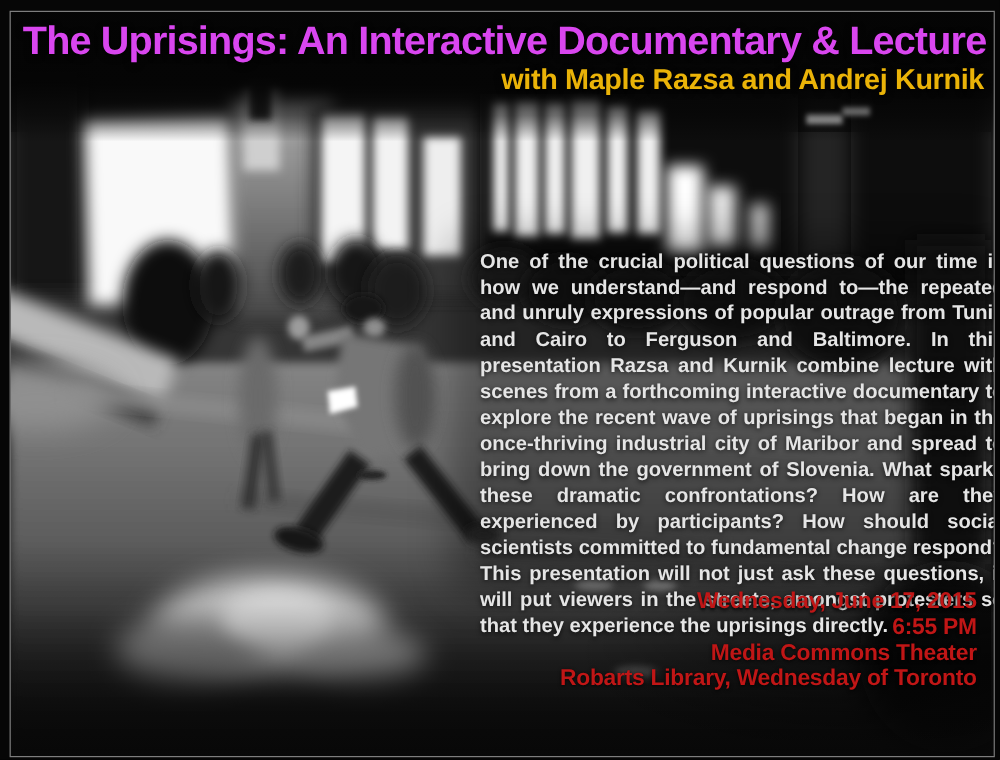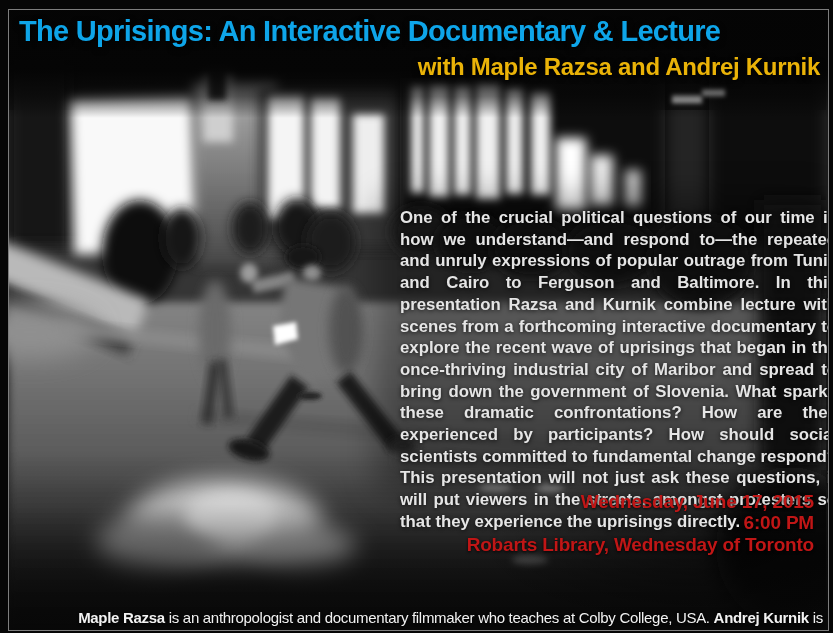--- a/index.html
+++ b/index.html
@@ -8,22 +8,22 @@
   .frame{position:absolute;left:8px;top:9px;right:4px;bottom:2px;border:1px solid #7d7d7d;overflow:hidden;background:#1c1c1c;}
   .photo{position:absolute;left:0;top:0;width:817px;height:620px;display:block;}
   .shade-top{position:absolute;left:0;right:0;top:0;height:108px;pointer-events:none;
     background:linear-gradient(180deg,rgba(4,4,4,0.97) 0%,rgba(4,4,4,0.94) 56%,rgba(4,4,4,0.55) 80%,rgba(4,4,4,0) 100%);}
   .shade-para{position:absolute;left:366px;top:186px;width:458px;height:300px;background:rgba(0,0,0,0.33);
     border-radius:26px;filter:blur(16px);pointer-events:none;}
   .shade-bottom{position:absolute;left:0;right:0;bottom:0;height:180px;pointer-events:none;
     background:linear-gradient(180deg,rgba(0,0,0,0) 0%,rgba(0,0,0,0.18) 30%,rgba(0,0,0,0.45) 55%,rgba(5,5,5,0.78) 80%,rgba(6,6,6,0.92) 100%);}
   .shade-corner{position:absolute;right:0;top:452px;width:350px;height:155px;pointer-events:none;
     background:radial-gradient(ellipse at 68% 55%,rgba(0,0,0,0.5) 0%,rgba(0,0,0,0) 70%);}
-  .title{position:absolute;left:10px;top:5px;margin:0;font-size:29px;font-weight:bold;letter-spacing:-0.7px;
-    color:#0ea5e9;white-space:nowrap;text-shadow:0 2px 6px rgba(0,0,0,0.85);}
+  .title{position:absolute;left:10px;top:5px;margin:0;font-size:33px;font-weight:bold;letter-spacing:-0.7px;
+    color:#d946ef;white-space:nowrap;text-shadow:0 2px 6px rgba(0,0,0,0.85);}
   .subtitle{position:absolute;right:8px;top:43px;font-size:24px;font-weight:bold;letter-spacing:-0.3px;
     color:#eab308;white-space:nowrap;text-shadow:0 2px 6px rgba(0,0,0,0.85);}
   .desc{position:absolute;left:391px;top:197px;width:437px;margin:0;font-size:16.8px;line-height:21.7px;
     text-align:justify;color:#e5e5e5;text-shadow:0 1px 4px rgba(0,0,0,0.75);font-weight:bold;}
   .details{position:absolute;right:14px;top:481px;text-align:right;font-size:19px;line-height:21.3px;
     font-weight:bold;letter-spacing:-0.2px;color:#c01616;text-shadow:0 1px 3px rgba(0,0,0,0.85);}
   .credits{position:absolute;left:6px;right:5px;bottom:2px;text-align:right;font-size:15px;line-height:20.5px;
     letter-spacing:-0.3px;color:#f2f2f2;text-shadow:0 1px 3px rgba(0,0,0,0.9);}
   .credits .ln{white-space:nowrap;}
   .credits b{font-weight:bold;}
@@ -154,22 +154,22 @@
     <div class="shade-bottom"></div>
     <div class="shade-corner"></div>
 
     <h1 class="title">The Uprisings: An Interactive Documentary &amp; Lecture</h1>
     <div class="subtitle">with Maple Razsa and Andrej Kurnik</div>
 
     <p class="desc">One of the crucial political questions of our time is how we understand—and respond to—the repeated and unruly expressions of popular outrage from Tunis and Cairo to Ferguson and Baltimore. In this presentation Razsa and Kurnik combine lecture with scenes from a forthcoming interactive documentary to explore the recent wave of uprisings that began in the once-thriving industrial city of Maribor and spread to bring down the government of Slovenia. What sparks these dramatic confrontations? How are they experienced by participants? How should social scientists committed to fundamental change respond? This presentation will not just ask these questions, it will put viewers in the streets, amongst protesters so that they experience the uprisings directly.</p>
 
     <div class="details">
       <div>Wednesday, June 17, 2015</div>
-      <div>6:00 PM</div>
+      <div>6:55 PM</div>
+      <div>Media Commons Theater</div>
       <div>Robarts Library, Wednesday of Toronto</div>
     </div>
 
     <div class="credits">
-      <div class="ln"><b>Maple Razsa</b><span> is an anthropologist and documentary filmmaker who teaches at Colby College, USA. </span><b>Andrej Kurnik</b><span> is</span></div>
     </div>
 
   </div>
 </div>
 
 </body></html>

